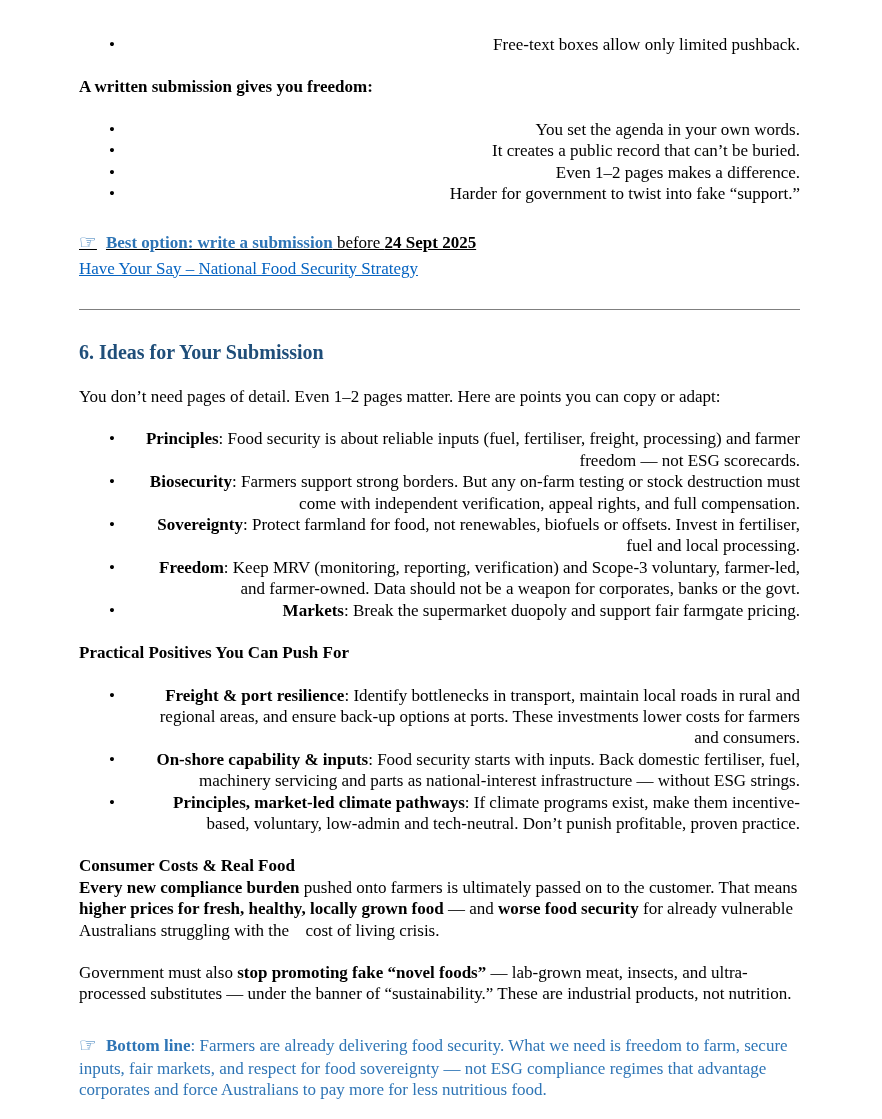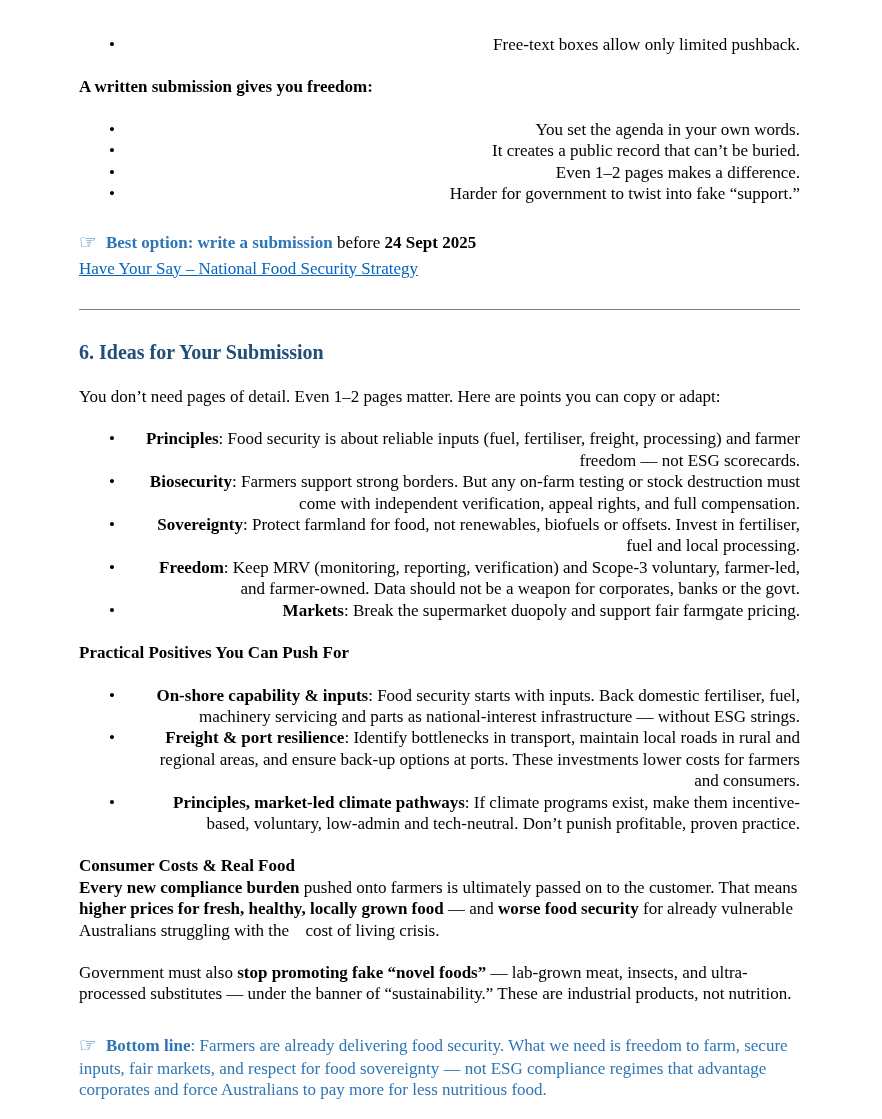--- a/index.html
+++ b/index.html
@@ -51,21 +51,21 @@
     font-weight:bold;
     color:var(--heading-blue);
     margin:30px 0 22px 0;
     line-height:1.2;
   }
   hr.divider{
     border:none;
     border-top:1px solid var(--rule);
     margin:30px 0 14px 0;
   }
-  .callout{margin:26px 0 0 0;}
+  .callout{margin:26px 0 0 0;text-decoration:underline;}
   .callout .hand{
     font-family:"DejaVu Sans", sans-serif;
     color:var(--accent-blue);
     font-size:20px;
     font-weight:bold;
     margin-right:9px;
     vertical-align:-1px;
   }
   .link-line{margin:2px 0 0 0;}
   a.doc-link{
@@ -119,22 +119,22 @@
     <li data-name="list-item"><span class="b" data-name="text-segment">Principles</span><span data-name="text-segment">: Food security is about reliable inputs (fuel, fertiliser, freight, processing) and farmer freedom — not ESG scorecards.</span></li>
     <li data-name="list-item"><span class="b" data-name="text-segment">Biosecurity</span><span data-name="text-segment">: Farmers support strong borders. But any on-farm testing or stock destruction must come with independent verification, appeal rights, and full compensation.</span></li>
     <li data-name="list-item"><span class="b" data-name="text-segment">Sovereignty</span><span data-name="text-segment">: Protect farmland for food, not renewables, biofuels or offsets. Invest in fertiliser, fuel and local processing.</span></li>
     <li data-name="list-item"><span class="b" data-name="text-segment">Freedom</span><span data-name="text-segment">: Keep MRV (monitoring, reporting, verification) and Scope-3 voluntary, farmer-led, and farmer-owned. Data should not be a weapon for corporates, banks or the govt.</span></li>
     <li data-name="list-item"><span class="b" data-name="text-segment">Markets</span><span data-name="text-segment">: Break the supermarket duopoly and support fair farmgate pricing.</span></li>
   </ul>
 
   <p class="b" data-name="practical-heading">Practical Positives You Can Push For</p>
 
   <ul class="bullets" data-name="practical-list">
+    <li data-name="list-item"><span class="b" data-name="text-segment">Freight &amp; port resilience</span><span data-name="text-segment">: Identify bottlenecks in transport, maintain local roads in rural and regional areas, and ensure back-up options at ports. These investments lower costs for farmers and consumers.</span></li>
     <li data-name="list-item"><span class="b" data-name="text-segment">On-shore capability &amp; inputs</span><span data-name="text-segment">: Food security starts with inputs. Back domestic fertiliser, fuel, machinery servicing and parts as national-interest infrastructure — without ESG strings.</span></li>
-    <li data-name="list-item"><span class="b" data-name="text-segment">Freight &amp; port resilience</span><span data-name="text-segment">: Identify bottlenecks in transport, maintain local roads in rural and regional areas, and ensure back-up options at ports. These investments lower costs for farmers and consumers.</span></li>
     <li data-name="list-item"><span class="b" data-name="text-segment">Principles, market-led climate pathways</span><span data-name="text-segment">: If climate programs exist, make them incentive-based, voluntary, low-admin and tech-neutral. Don’t punish profitable, proven practice.</span></li>
   </ul>
 
   <p data-name="consumer-costs-paragraph">
     <span class="b" data-name="consumer-costs-heading">Consumer Costs &amp; Real Food</span><br>
     <span data-name="consumer-costs-text"><span class="b" data-name="text-segment">Every new compliance burden</span><span data-name="text-segment"> pushed onto farmers is ultimately passed on to the customer. That means </span><span class="b" data-name="text-segment">higher prices for fresh, healthy, locally grown food</span><span data-name="text-segment"> — and </span><span class="b" data-name="text-segment">worse food security</span><span data-name="text-segment"> for already vulnerable Australians struggling with the </span><span class="u" data-name="cost-of-living-link">cost of living</span><span data-name="text-segment"> crisis.</span></span>
   </p>
 
   <p data-name="novel-foods-paragraph"><span data-name="text-segment">Government must also </span><span class="b" data-name="text-segment">stop promoting fake “novel foods”</span><span data-name="text-segment"> — lab-grown meat, insects, and ultra-processed substitutes — under the banner of “sustainability.” These are industrial products, not nutrition.</span></p>
 

